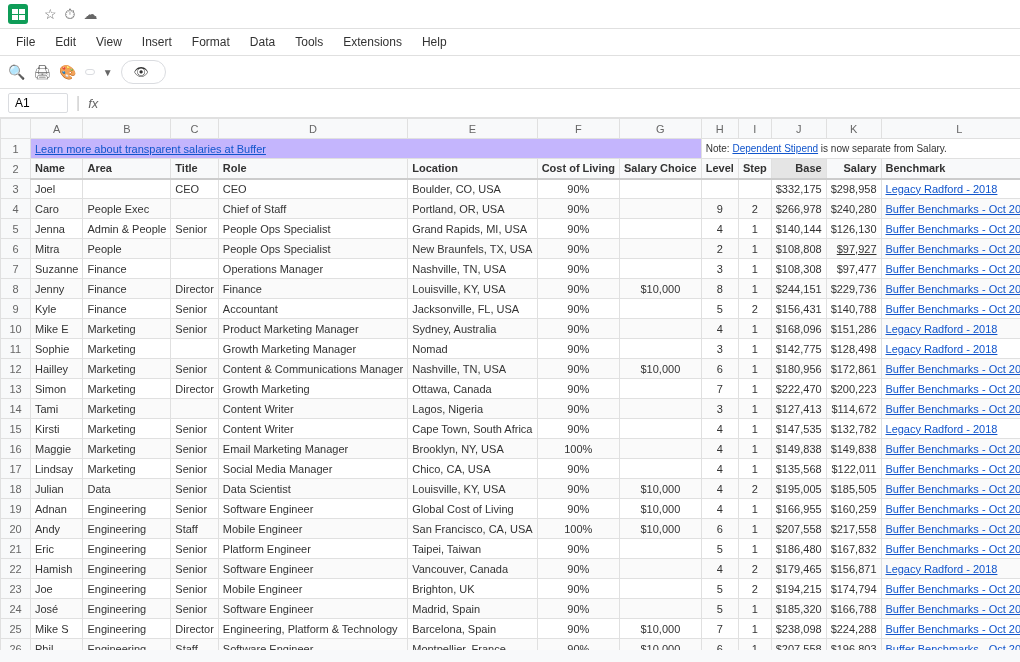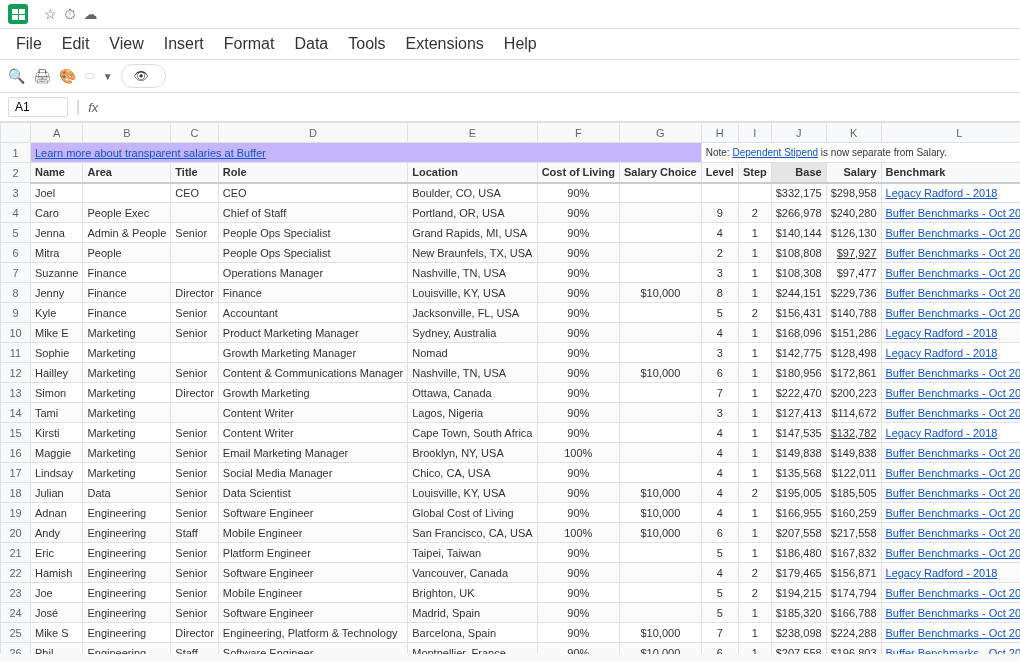--- a/index.html
+++ b/index.html
@@ -7,21 +7,21 @@
 
     
     .top-bar { background: #fff; border-bottom: 1px solid #e0e0e0; padding: 4px 8px; display: flex; align-items: center; gap: 8px; }
     .sheets-icon { width: 20px; height: 20px; background: #0f9d58; border-radius: 3px; display: flex; align-items: center; justify-content: center; }
     .sheets-icon-inner { display: grid; grid-template-columns: 1fr 1fr; gap: 1px; padding: 3px; }
     .sheets-icon-cell { background: white; width: 6px; height: 5px; }
     .doc-title { font-size: 14px; font-weight: 500; color: #333; }
 
     
     .menu-bar { background: #fff; padding: 2px 8px; display: flex; gap: 4px; border-bottom: 1px solid #e0e0e0; }
-    .menu-item { padding: 4px 8px; font-size: 16px; color: #333; cursor: pointer; border-radius: 3px; }
+    .menu-item { padding: 4px 8px; font-size: 12px; color: #333; cursor: pointer; border-radius: 3px; }
 
     
     .toolbar { background: #fff; padding: 4px 8px; display: flex; align-items: center; gap: 8px; border-bottom: 1px solid #e0e0e0; }
     .view-only-btn { background: #fff; border: 1px solid #dadce0; border-radius: 16px; padding: 4px 12px; font-size: 12px; color: #333; display: flex; align-items: center; gap: 4px; cursor: pointer; }
 
     
     .cell-ref-bar { background: #fff; padding: 4px 8px; display: flex; align-items: center; gap: 8px; border-bottom: 1px solid #e0e0e0; }
     .cell-ref-input { border: 1px solid #dadce0; padding: 2px 6px; font-size: 12px; width: 60px; border-radius: 2px; }
     .cell-ref-divider { color: #ccc; font-size: 16px; }
     .fx-label { color: #666; font-style: italic; font-size: 13px; }
@@ -336,21 +336,21 @@
           <td>Kirsti</td>
           <td>Marketing</td>
           <td>Senior</td>
           <td>Content Writer</td>
           <td>Cape Town, South Africa</td>
           <td style="text-align: center;">90%</td>
           <td style="text-align: center;"></td>
           <td style="text-align: center;">4</td>
           <td style="text-align: center;">1</td>
           <td style="text-align: right;">$147,535</td>
-          <td style=" text-decoration: underline;">$132,782</td>
+          <td style="">$132,782</td>
           <td><span class="benchmark-link">Legacy Radford - 2018</span></td>
         </tr>
         <tr>
           <td class="row-num">16</td>
           <td>Maggie</td>
           <td>Marketing</td>
           <td>Senior</td>
           <td>Email Marketing Manager</td>
           <td>Brooklyn, NY, USA</td>
           <td style="text-align: center;">100%</td>

